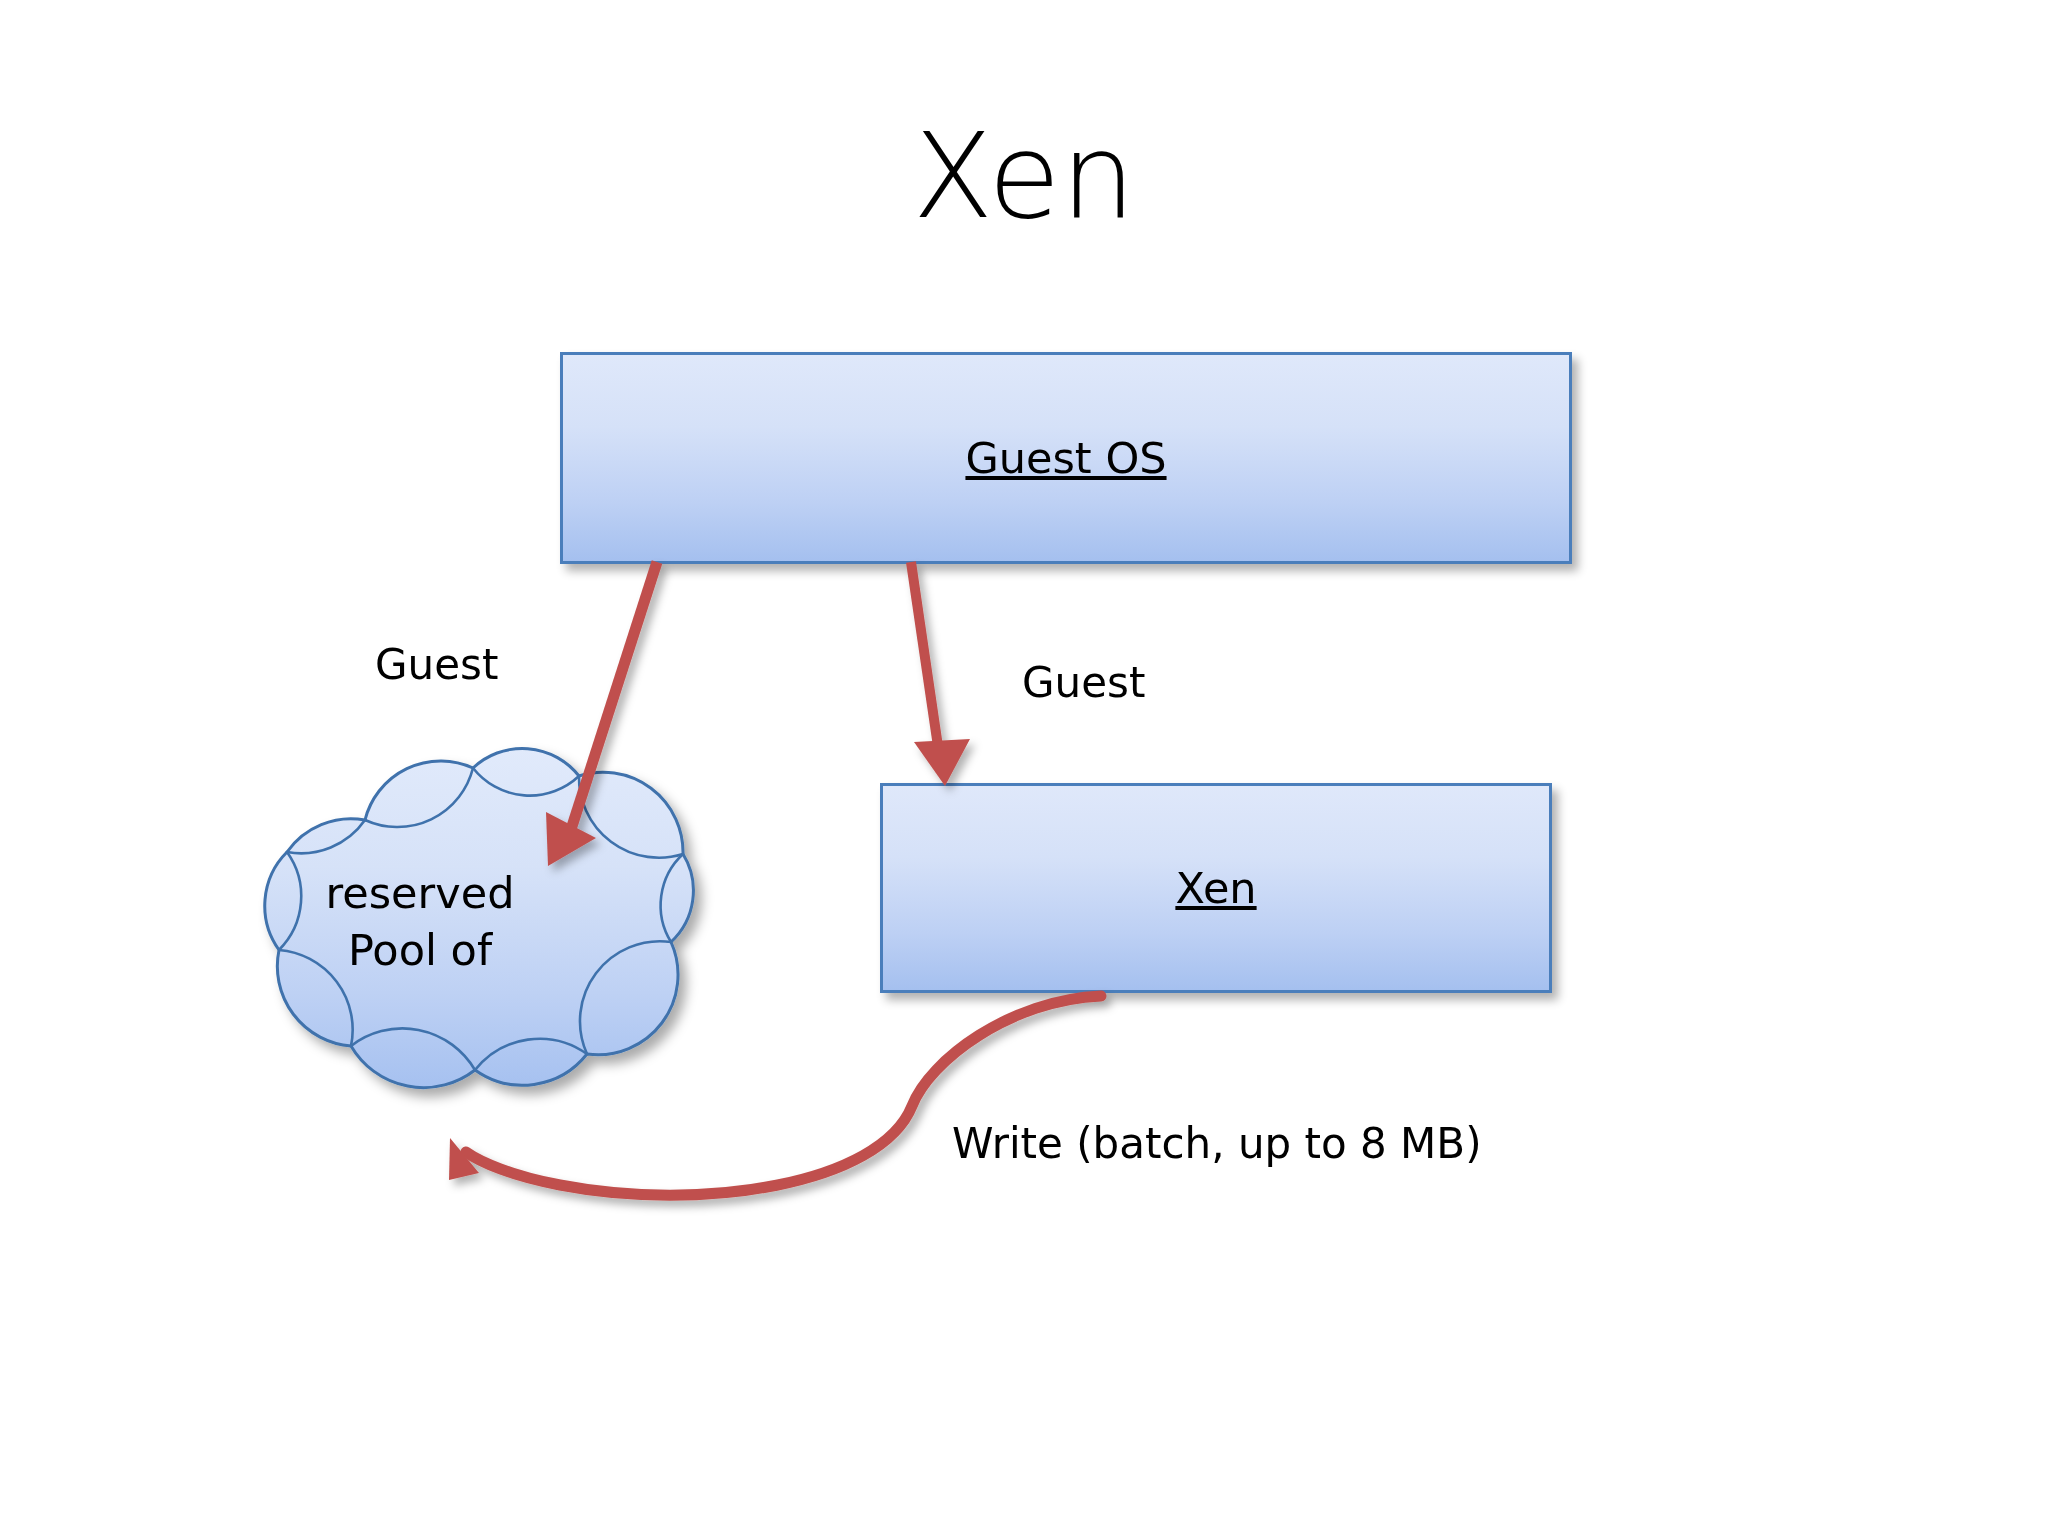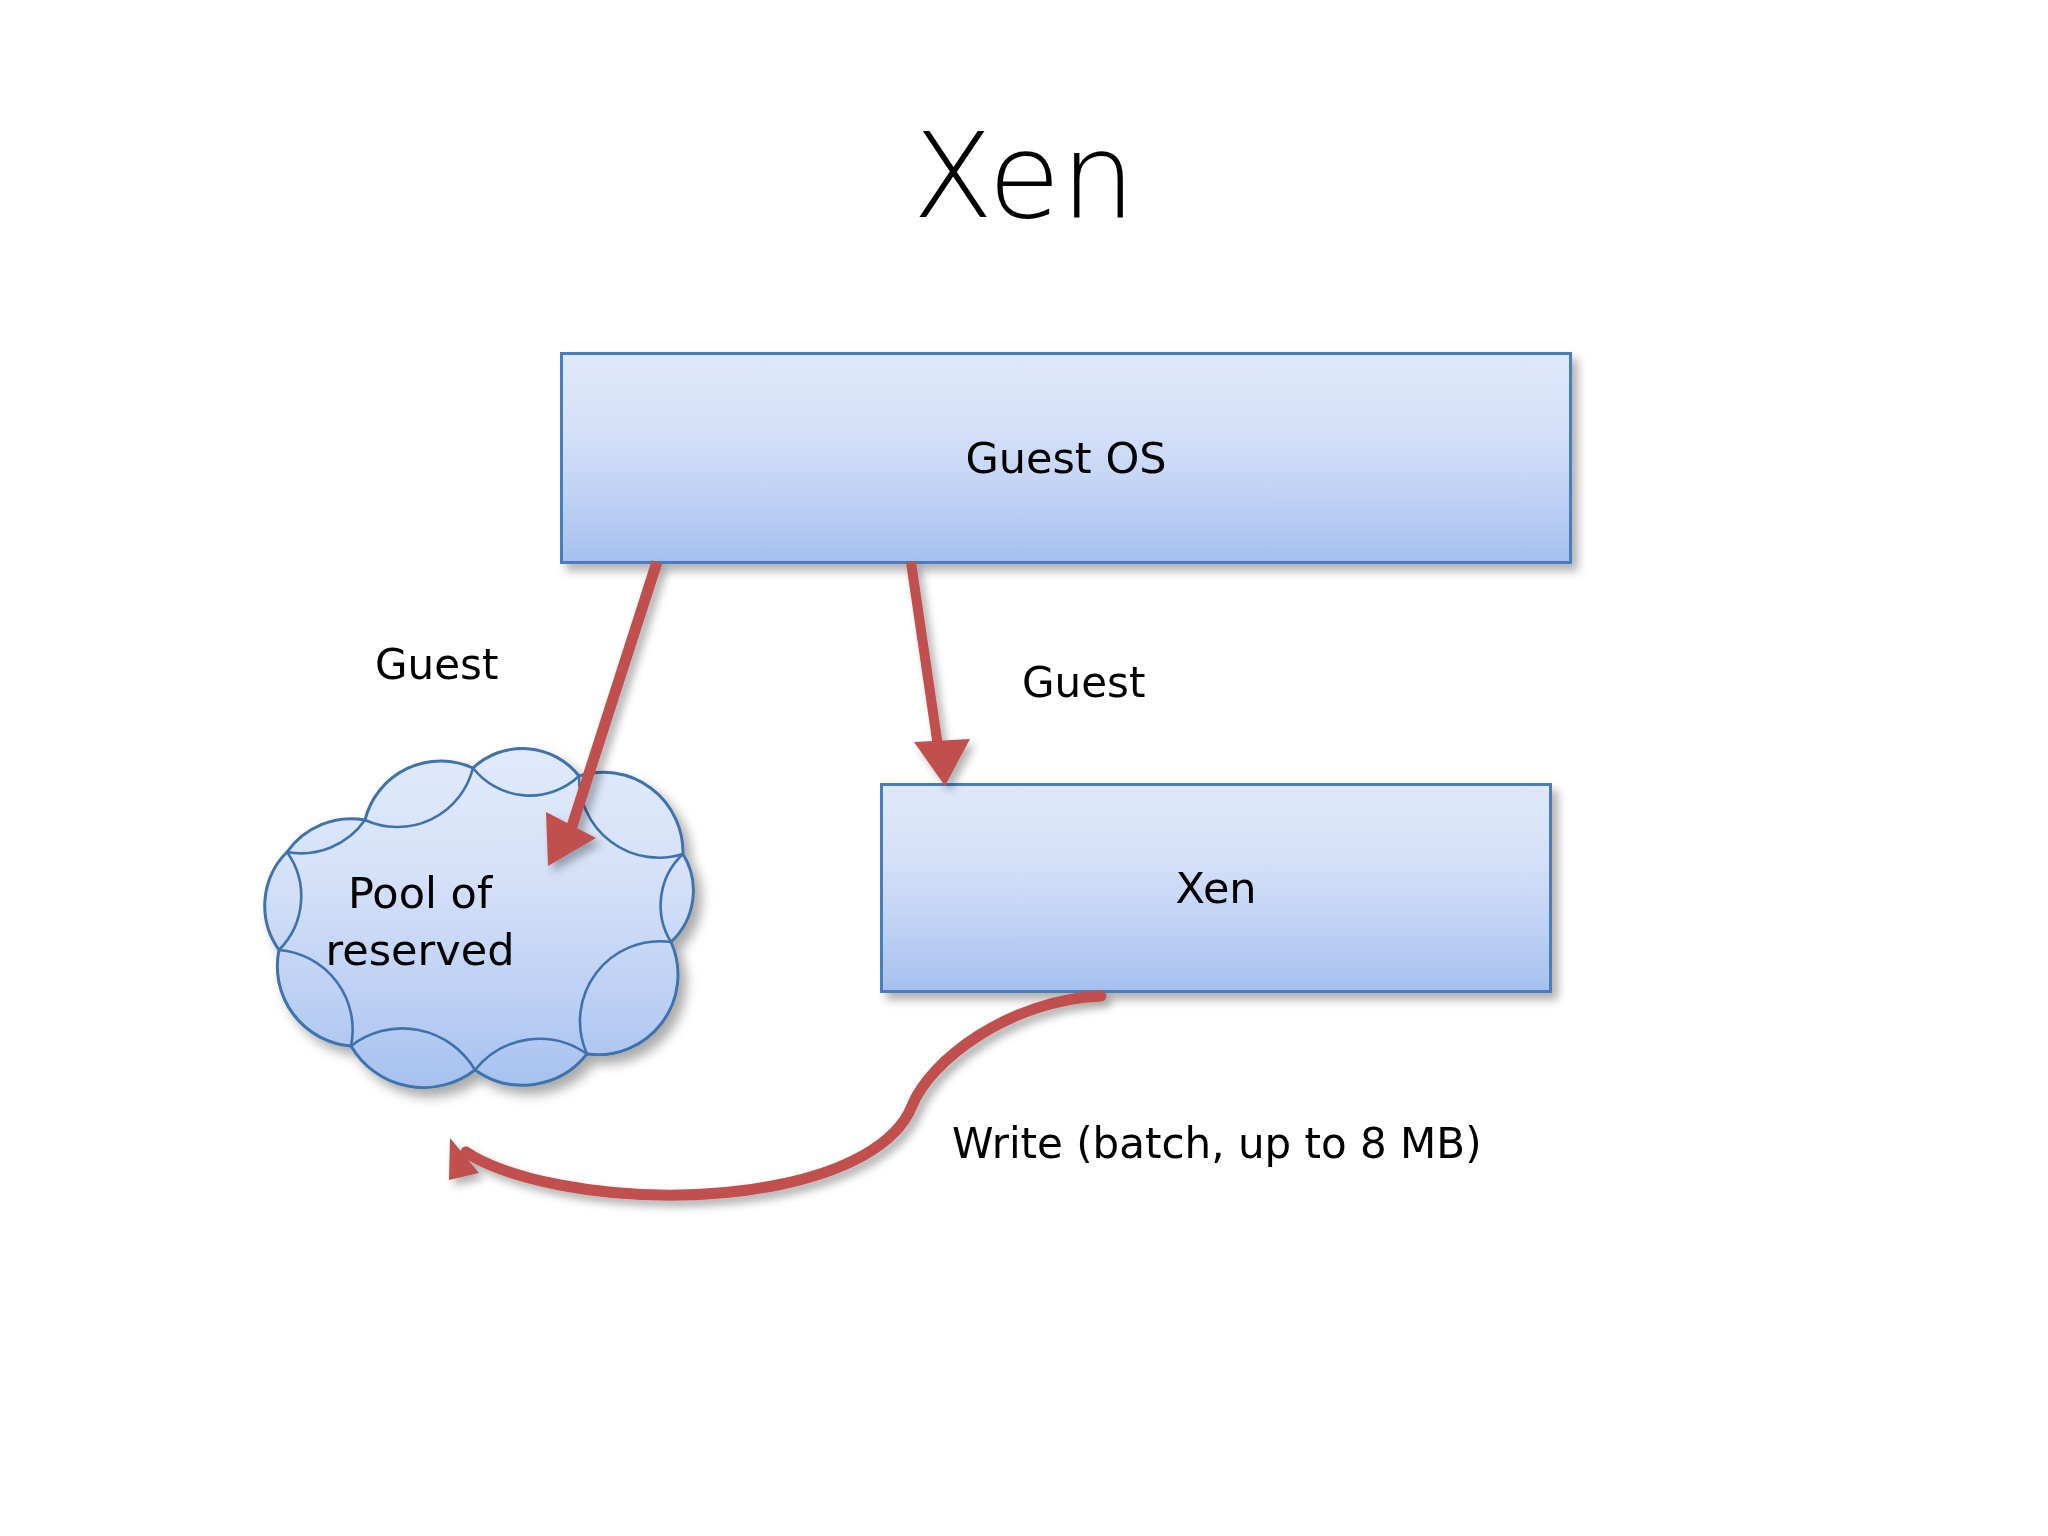--- a/index.html
+++ b/index.html
@@ -44,20 +44,21 @@
     align-items: center;
     justify-content: center;
   }
   .shape-label {
     font-size: 43px;
     color: #000000;
     font-family: "DejaVu Sans", "Liberation Sans", sans-serif;
     font-weight: 400;
     text-align: center;
     line-height: 1.22;
+    text-decoration: underline;
   }
 
   
   #guest-os-box {
     left: 560px;
     top: 352px;
     width: 1012px;
     height: 212px;
   }
 
@@ -177,22 +178,22 @@
         <path d="M 523,129 a 70,70 0 0 0 -12,88"></path>
         <path d="M 511,217 a 80,80 0 0 0 -84,112"></path>
         <path d="M 427,329 a 82,82 0 0 0 -112,16"></path>
         <path d="M 315,345 a 84,84 0 0 0 -124,-24"></path>
         <path d="M 191,321 a 80,80 0 0 0 -72,-96"></path>
         <path d="M 119,225 a 76,76 0 0 0 8,-98"></path>
         <path d="M 127,127 a 78,78 0 0 0 78,-32"></path>
       </g>
     </svg>
     <div id="cloud-label">
+      <div>reserved</div>
       <div>Pool of</div>
-      <div>reserved</div>
     </div>
   </div>
 
   <svg id="arrows" viewBox="0 0 2048 1536">
     <defs>
       <filter id="arrowShadow" x="-30%" y="-30%" width="170%" height="170%">
         <feDropShadow dx="5" dy="6" stdDeviation="4" flood-color="#000000" flood-opacity="0.30"></feDropShadow>
       </filter>
     </defs>
 

